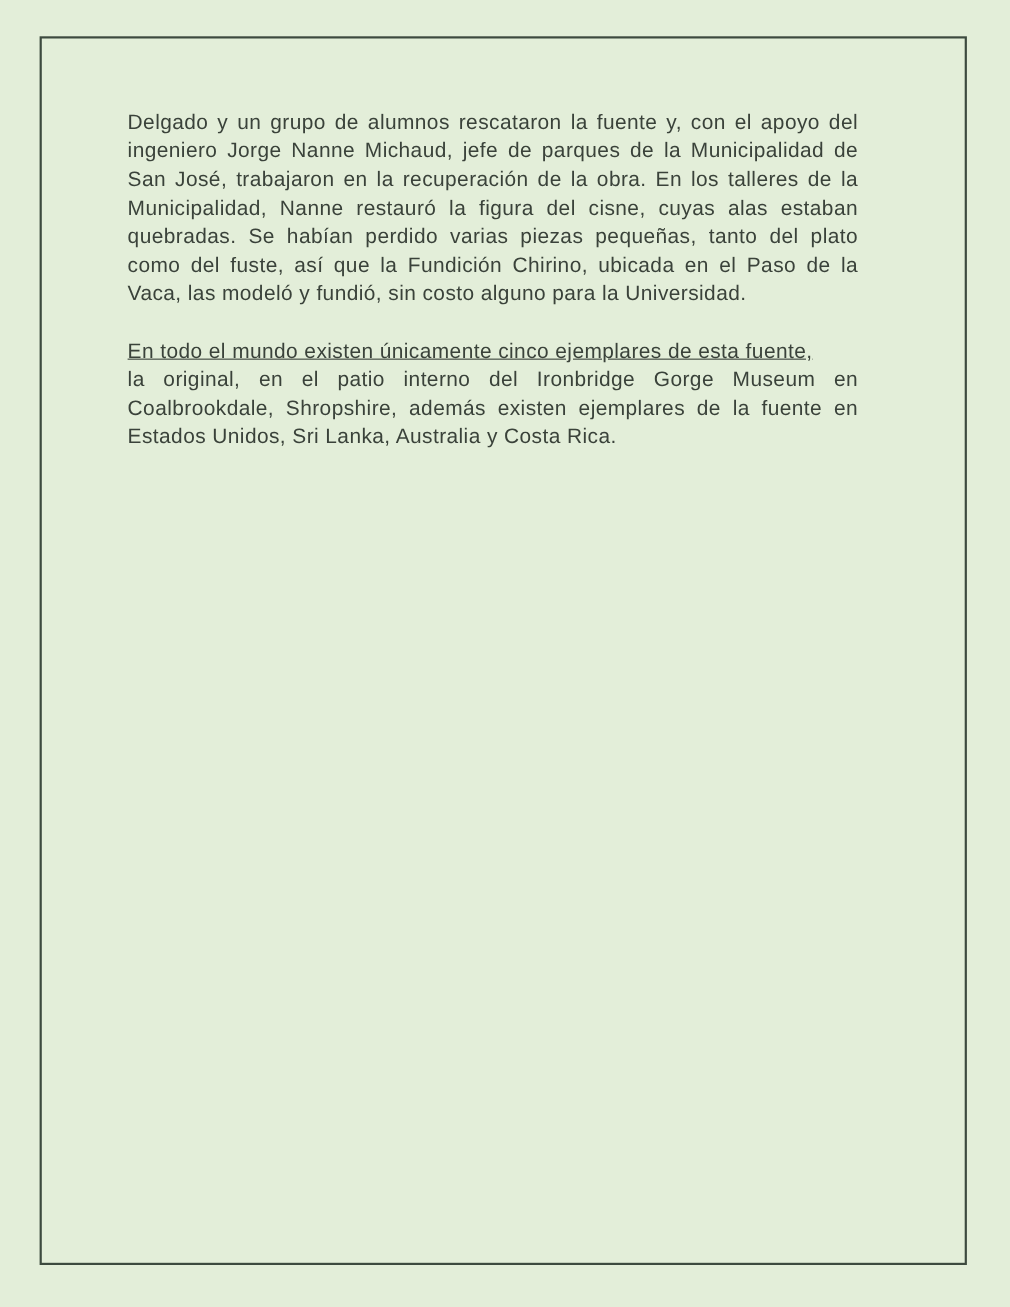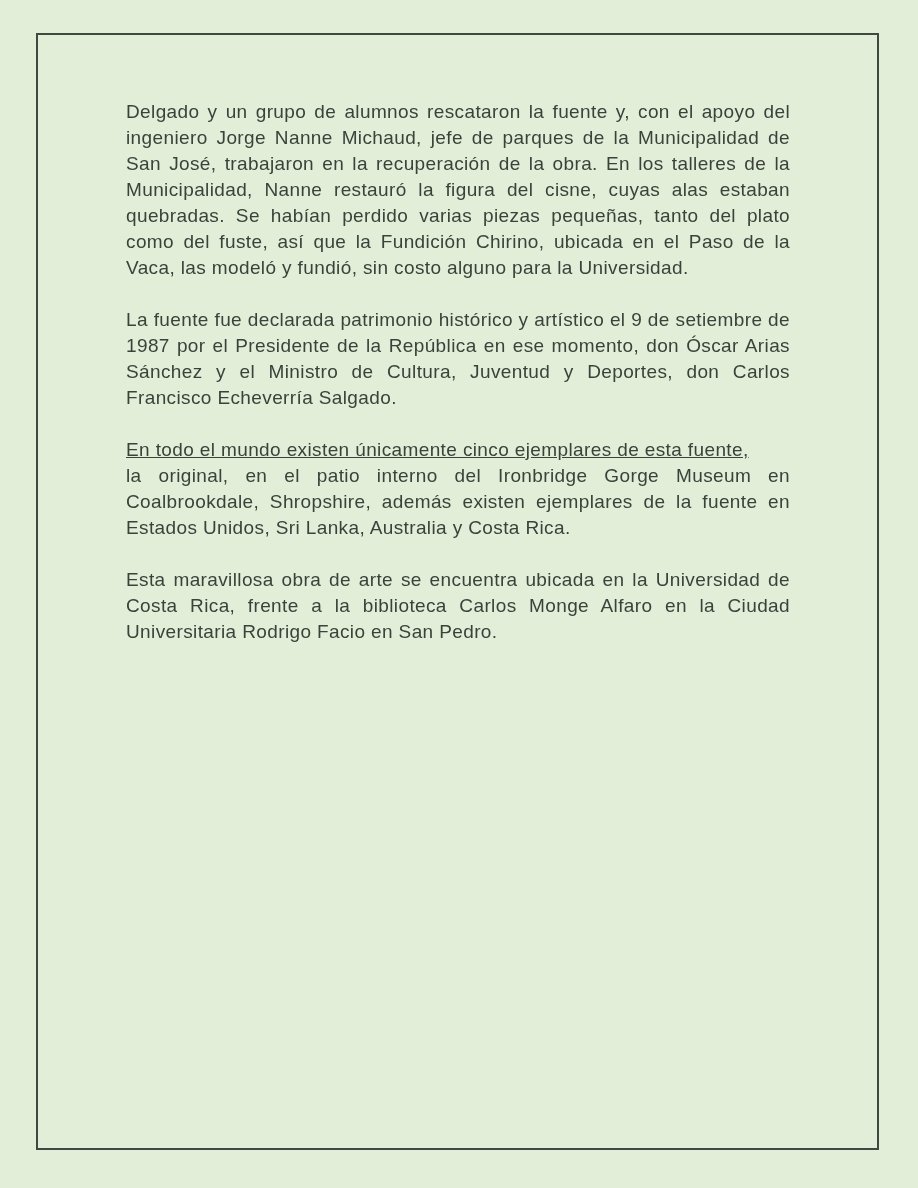--- a/index.html
+++ b/index.html
@@ -19,21 +19,21 @@
     left: 36px;
     top: 33px;
     width: 843px;
     height: 1117px;
     border: 2px solid var(--frame, #3d4a3f);
     box-sizing: border-box;
     background: transparent;
   }
   .text-block {
     position: absolute;
-    left: 126px;
+    left: 116px;
     top: 99px;
     width: 664px;
     color: var(--fg, #3a423a);
     font-size: 19px;
     line-height: 26px;
     letter-spacing: 0.02em;
     text-align: justify;
   }
   .para {
     margin: 0 0 26px 0;
@@ -47,20 +47,18 @@
   }
 </style>
 </head>
 <body>
 
 <div class="page-frame"></div>
 
 <div class="text-block">
   <p class="para">Delgado y un grupo de alumnos rescataron la fuente y, con el apoyo del ingeniero Jorge Nanne Michaud, jefe de parques de la Municipalidad de San José, trabajaron en la recuperación de la obra. En los talleres de la Municipalidad, Nanne restauró la figura del cisne, cuyas alas estaban quebradas. Se habían perdido varias piezas pequeñas, tanto del plato como del fuste, así que la Fundición Chirino, ubicada en el Paso de la Vaca, las modeló y fundió, sin costo alguno para la Universidad.</p>
 
-  <p class="para">La fuente fue declarada patrimonio histórico y artístico el 9 de setiembre de 1987 por el Presidente de la República en ese momento, don Óscar Arias Sánchez y el Ministro de Cultura, Juventud y Deportes, don Carlos Francisco Echeverría Salgado.</p>
 
   <p class="para para--no-gap">En todo el mundo existen únicamente cinco ejemplares de esta fuente,</p>
 
   <p class="para">la original, en el patio interno del Ironbridge Gorge Museum en Coalbrookdale, Shropshire, además existen ejemplares de la fuente en Estados Unidos, Sri Lanka, Australia y Costa Rica.</p>
 
-  <p class="para para--big-gap-top">Esta maravillosa obra de arte se encuentra ubicada en la Universidad de Costa Rica, frente a la biblioteca Carlos Monge Alfaro en la Ciudad Universitaria Rodrigo Facio en San Pedro.</p>
 </div>
 
 </body></html>

